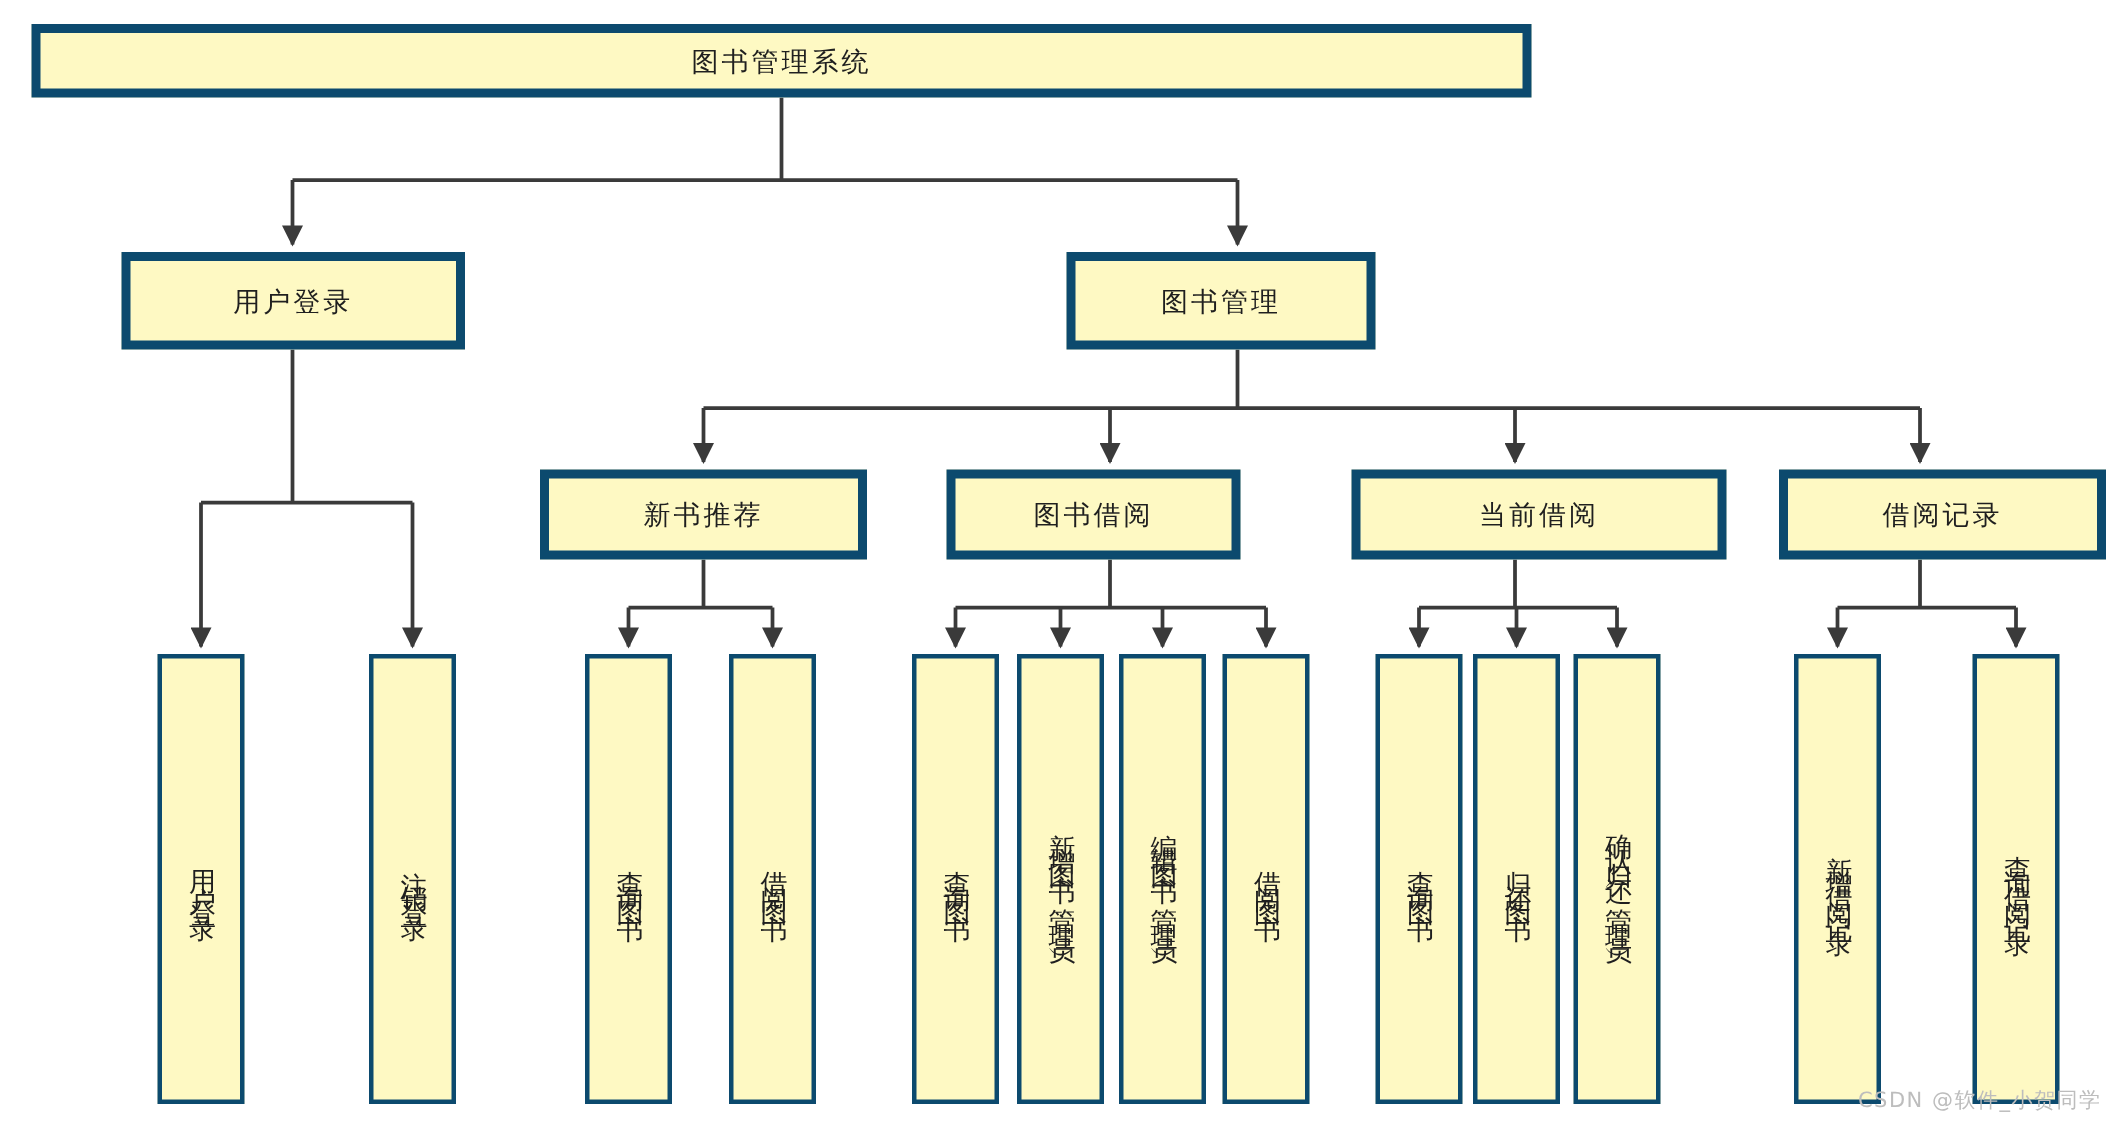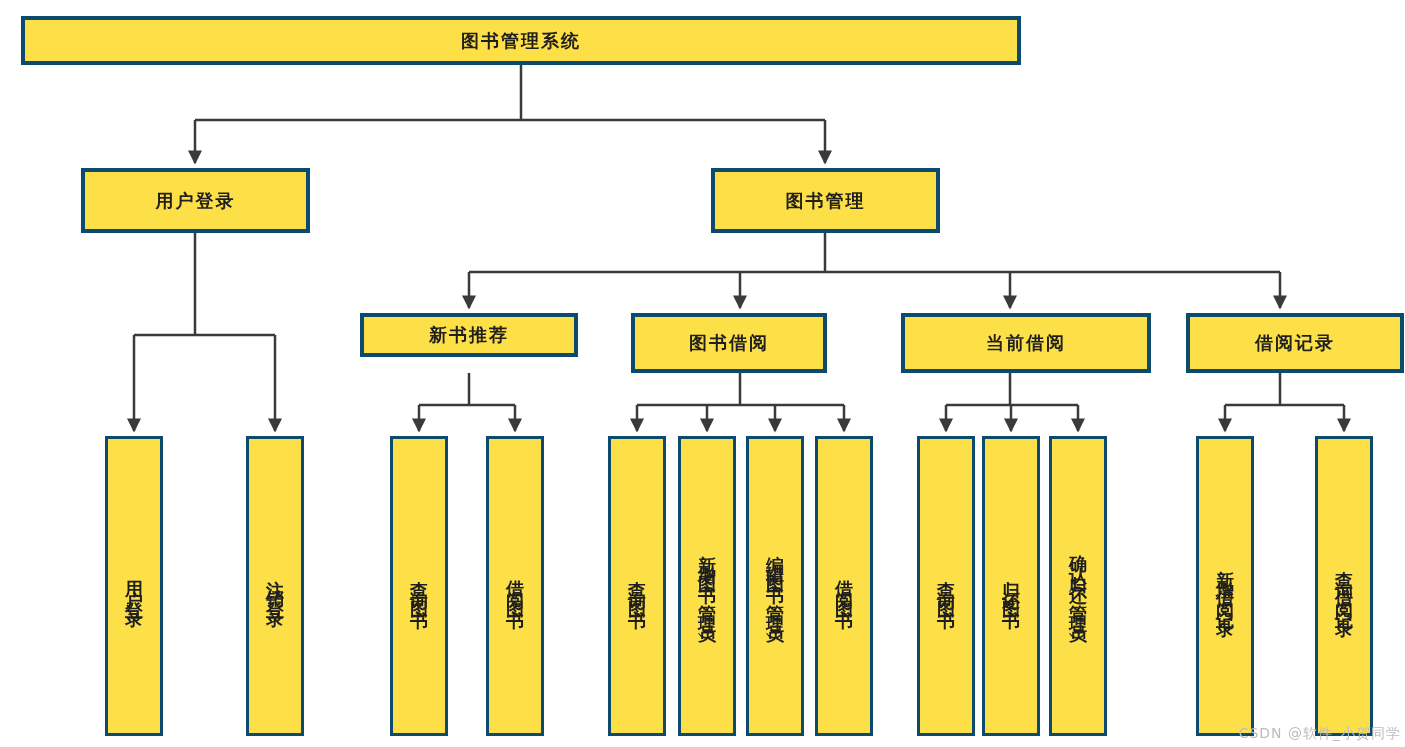--- a/index.html
+++ b/index.html
@@ -8,28 +8,27 @@
     width: 1405px;
     height: 747px;
     background: #ffffff;
     font-family: "DejaVu Sans", "Liberation Sans", sans-serif;
     overflow: hidden;
   }
   .wires { position: absolute; left: 0; top: 0; width: 1405px; height: 747px; }
   .node {
     position: absolute;
     box-sizing: border-box;
-    border: 4px solid #0c4a6e;
-    background: #fde047;
+    border: 6px solid #0c4a6e;
+    background: #fef9c3;
     display: flex;
     align-items: center;
     justify-content: center;
     color: #1f1f1f;
     z-index: 2;
-    font-weight: bold;
   }
   .node.h {
     font-size: 18px;
     letter-spacing: 2px;
     white-space: nowrap;
   }
   .node.v {
     border-width: 3px;
     font-size: 18px;
     writing-mode: vertical-rl;
@@ -93,23 +92,23 @@
       <line x1="1078" y1="405" x2="1078" y2="431" marker-end="url(#arrow)"></line>
 
       <line x1="1225" y1="405" x2="1225" y2="431" marker-end="url(#arrow)"></line>
       <line x1="1344" y1="405" x2="1344" y2="431" marker-end="url(#arrow)"></line>
     </g>
   </svg>
 
   <div class="node h" style="left:21px;top:16px;width:1000px;height:49px">图书管理系统</div>
 
   <div class="node h" style="left:81px;top:168px;width:229px;height:65px">用户登录</div>
-  <div class="node h" style="left:711px;top:168px;width:229px;height:65px">图书管理</div>
+  <div class="node h" style="left:711px;top:168px;width:206px;height:65px">图书管理</div>
 
-  <div class="node h" style="left:360px;top:313px;width:218px;height:44px">新书推荐</div>
+  <div class="node h" style="left:360px;top:313px;width:218px;height:60px">新书推荐</div>
   <div class="node h" style="left:631px;top:313px;width:196px;height:60px">图书借阅</div>
   <div class="node h" style="left:901px;top:313px;width:250px;height:60px">当前借阅</div>
   <div class="node h" style="left:1186px;top:313px;width:218px;height:60px">借阅记录</div>
 
   <div class="node v" style="left:105px;top:436px;width:58px;height:300px">用户登录</div>
   <div class="node v" style="left:246px;top:436px;width:58px;height:300px">注销登录</div>
 
   <div class="node v" style="left:390px;top:436px;width:58px;height:300px">查询图书</div>
   <div class="node v" style="left:486px;top:436px;width:58px;height:300px">借阅图书</div>
 

